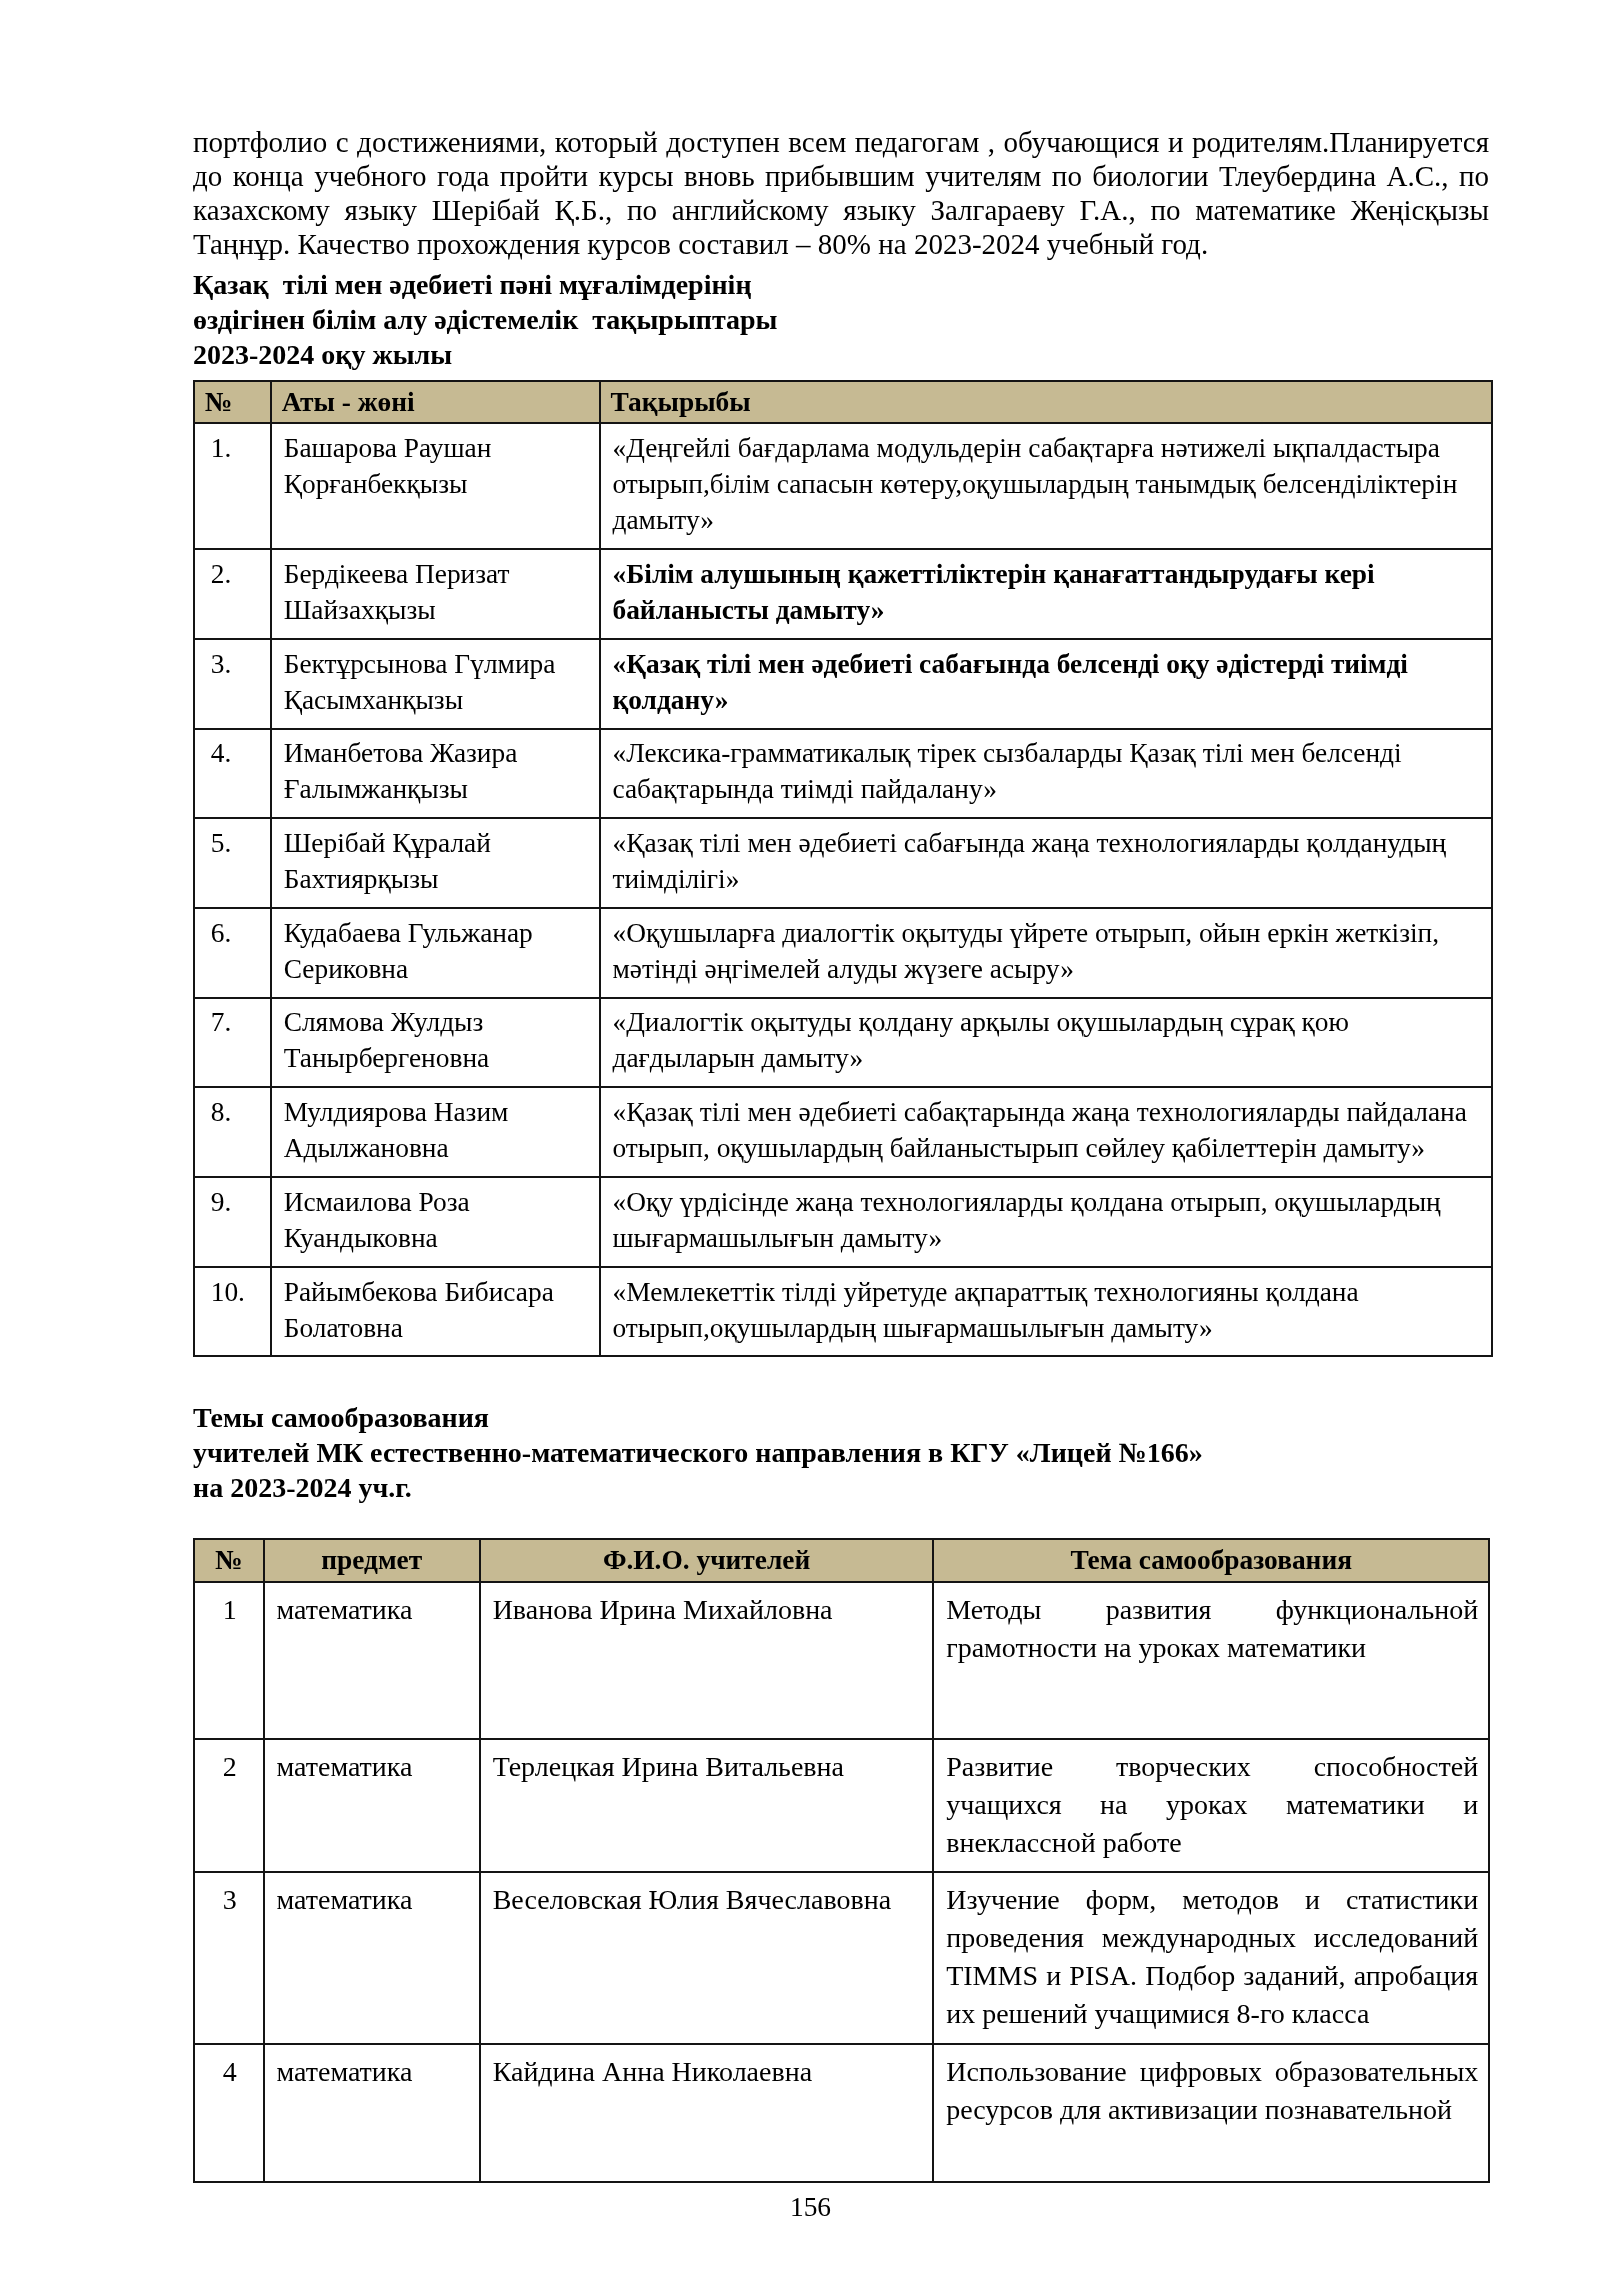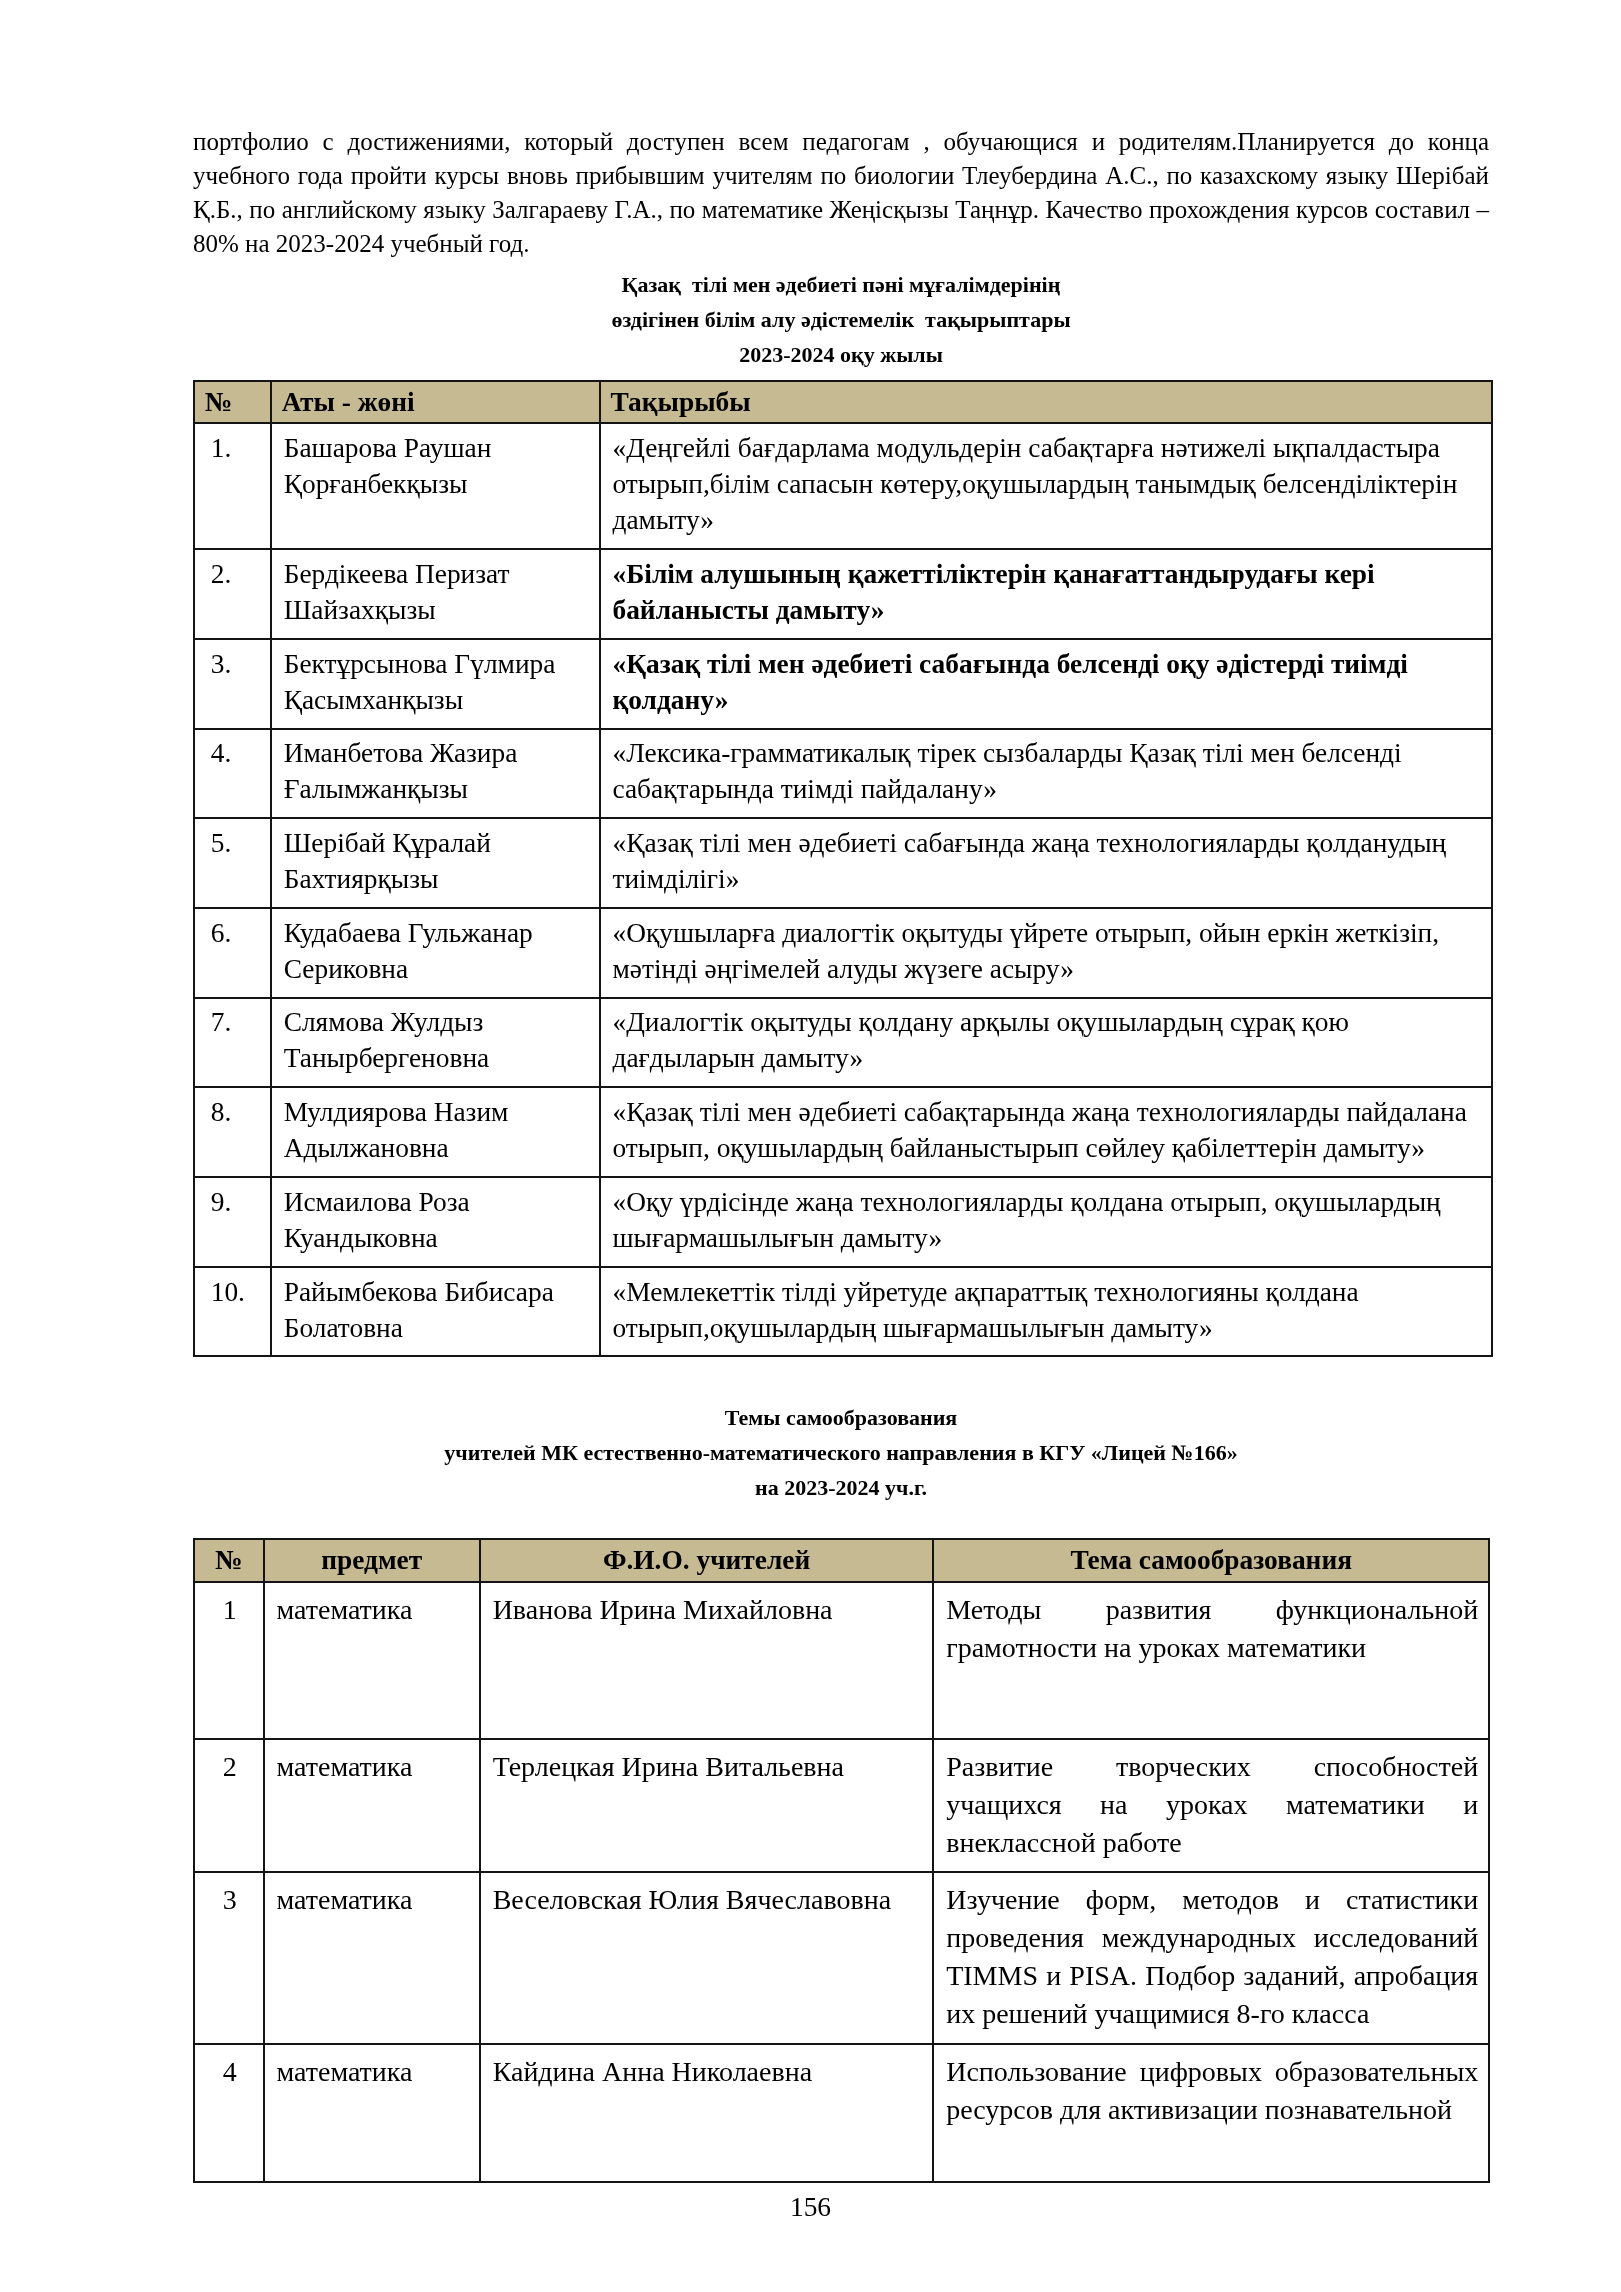--- a/index.html
+++ b/index.html
@@ -12,31 +12,30 @@
     min-height: 2293px;
     font-family: "Liberation Serif", "DejaVu Serif", serif;
     color: #000000;
     position: relative;
   }
   .page {
     padding: 125px 127px 0 193px;
     width: 1301px;
   }
   .intro {
-    font-size: 25px;
+    font-size: 29px;
     line-height: 34px;
     text-align: justify;
     margin: 0 0 5.9px 0;
     width: 1296px;
   }
   .heading {
-    font-size: 22px;
+    font-size: 28px;
     line-height: 35px;
     font-weight: bold;
-    text-align: center;
     margin: 0;
     width: 1296px;
   }
   .heading div { white-space: pre-wrap; }
   table {
     border-collapse: collapse;
     table-layout: fixed;
     margin-top: 7.8px;
   }
   table, th, td {

